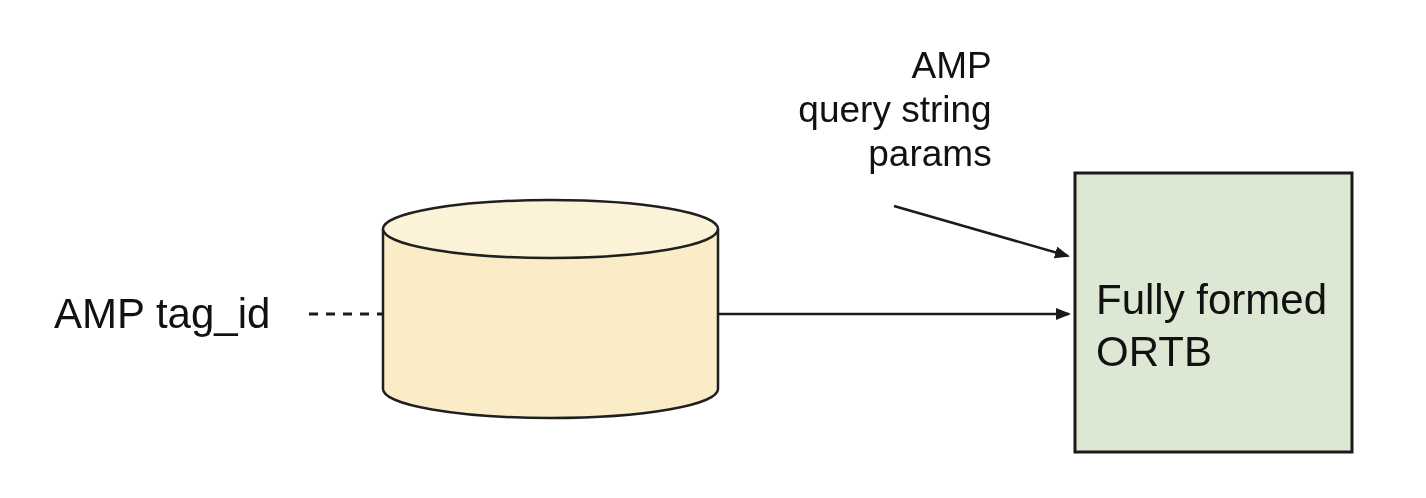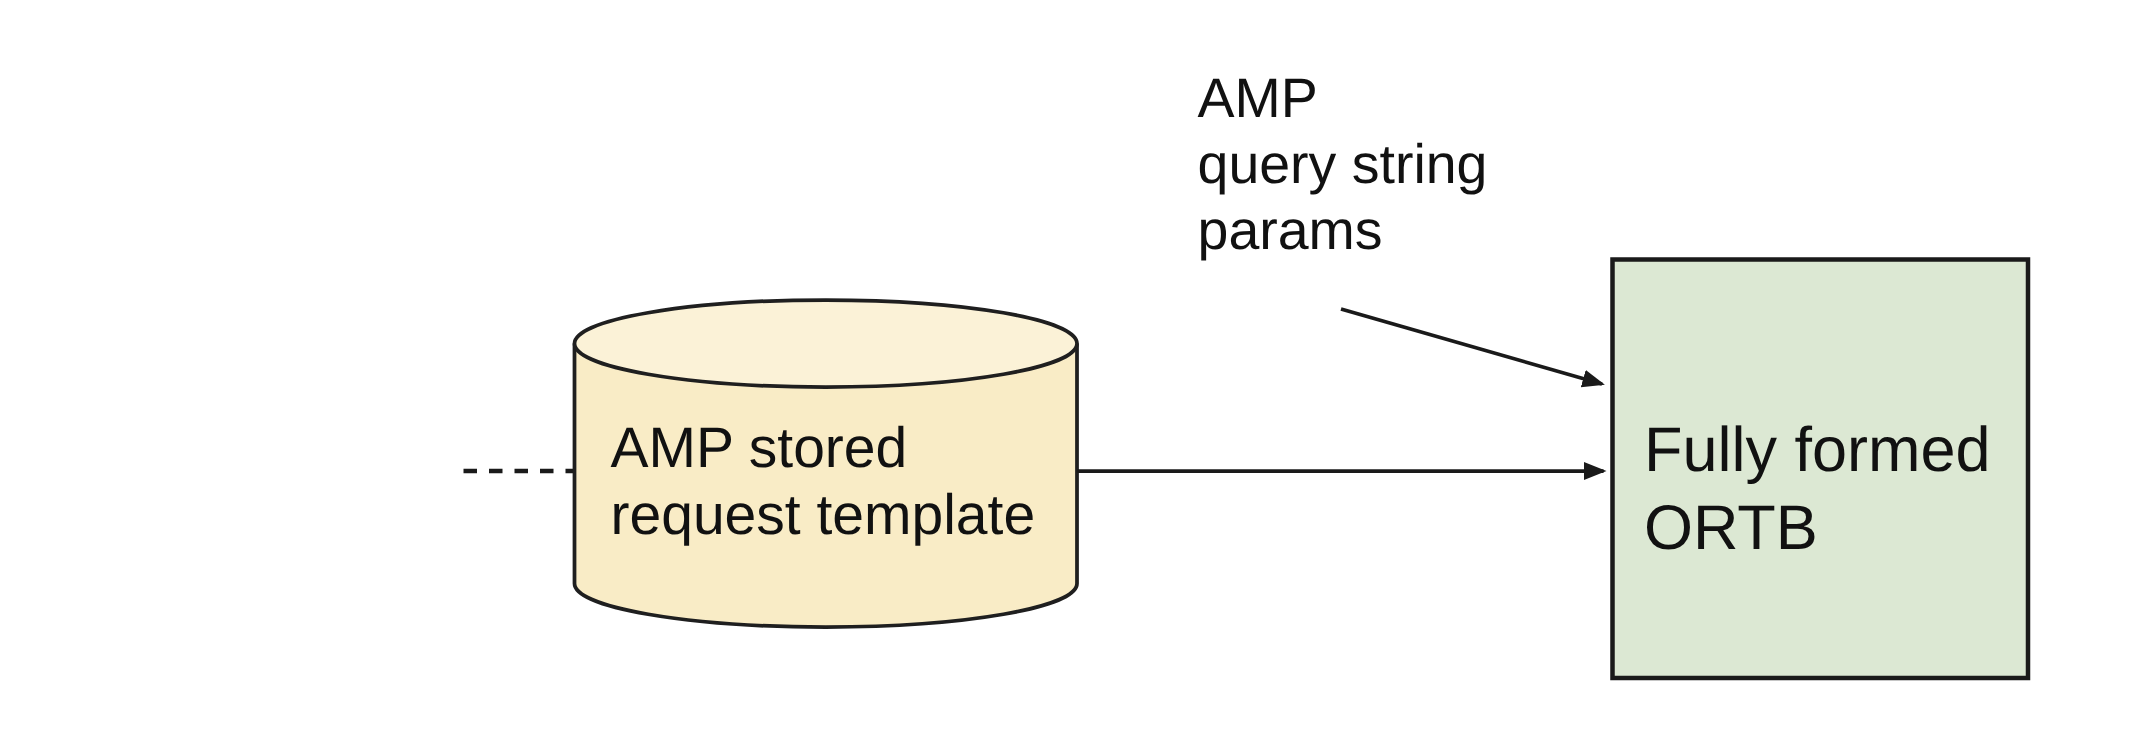--- a/index.html
+++ b/index.html
@@ -51,21 +51,21 @@
   #lbl-tagid {
     left: 54px;
     top: 289px;
     font-size: 42px;
     line-height: 50px;
   }
   #lbl-query {
     left: 895px;
     top: 44px;
     transform: translateX(-50%);
-    text-align: left;
+    text-align: right;
     font-size: 37px;
     line-height: 44px;
   }
   #lbl-cylinder {
     left: 407px;
     top: 277px;
     font-size: 38px;
     line-height: 45px;
   }
   #lbl-ortb {
@@ -94,24 +94,23 @@
       <ellipse class="shape" cx="550.5" cy="229" rx="167.5" ry="29" fill="#FBF2D7"></ellipse>
     </g>
 
     <line class="connector" x1="718" y1="314" x2="1069" y2="314" marker-end="url(#arw)"></line>
 
     <line class="connector" x1="894" y1="206" x2="1068" y2="256" marker-end="url(#arw)"></line>
 
     <rect class="box-stroke" x="1075" y="173" width="277" height="279" fill="#DCE8D3"></rect>
   </svg>
 
+  <div class="label" id="lbl-tagid">AMP tag_id</div>
 
   <div class="label" id="lbl-query">AMP
 query string
 params</div>
 
-  <div class="label" id="lbl-cylinder">AMP stored
-request template</div>
 
   <div class="label" id="lbl-ortb">Fully formed
 ORTB</div>
 
 </div>
 
 </body></html>

